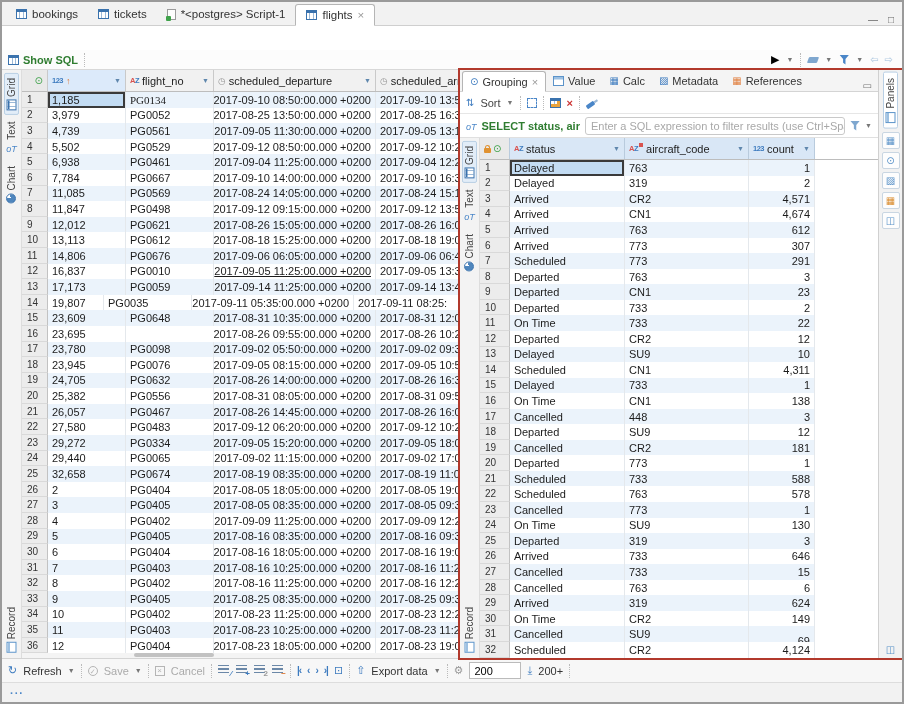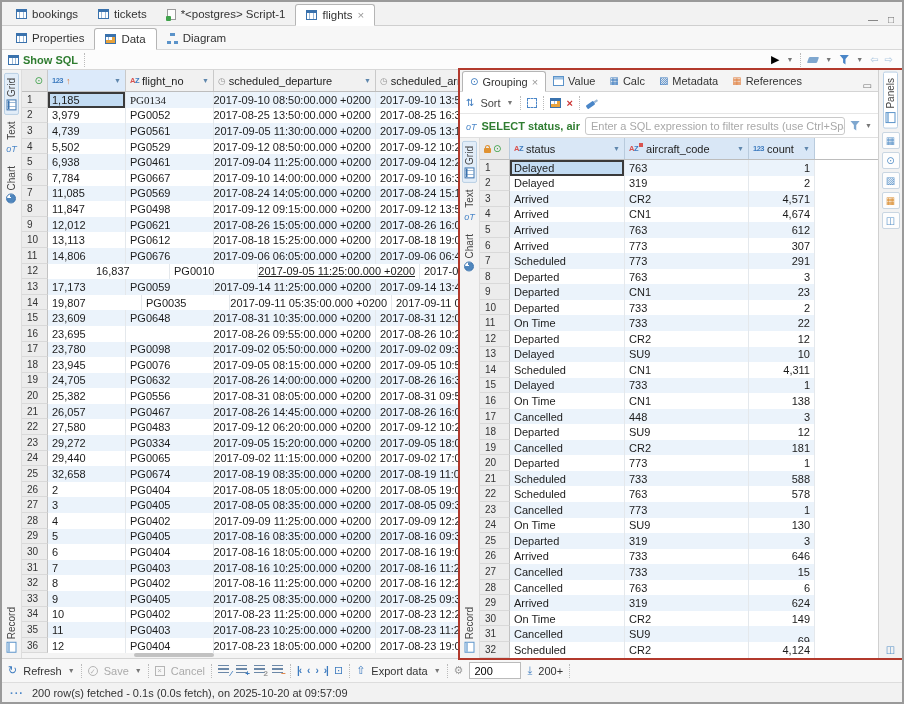--- a/index.html
+++ b/index.html
@@ -136,34 +136,20 @@
       <span class="ico ico-table"></span>
       <span>flights</span>
       <span class="gray">×</span>
     </div>
     <div class="winctl">
       <span>—</span>
       <span>□</span>
     </div>
   </div>
 
-  <div class="vtabs">
-    <div class="etab">
-      <span class="ico ico-table"></span>
-      <span>Properties</span>
-    </div>
-    <div class="etab active">
-      <span class="ico ico-table edit"></span>
-      <span>Data</span>
-    </div>
-    <div class="etab">
-      <span class="ico ico-diagram"></span>
-      <span>Diagram</span>
-    </div>
-  </div>
 
   <div class="fbar">
     <div class="showsql">
       <span class="ico ico-table"></span>
       <span>Show SQL</span>
     </div>
     <span class="sep"></span>
     <div class="fbar-right">
       <span>▶</span>
       <span class="ddsm">▼</span>
@@ -297,35 +283,35 @@
             </div>
             <div class="grow alt" style="height: 15.6px;">
               <div class="gut" style="width: 26px; height: 15.6px;">11</div>
               <div class="cell" style="width: 78px; height: 15.6px;">14,806</div>
               <div class="cell" style="width: 88px; height: 15.6px;">PG0676</div>
               <div class="cell r" style="width: 162px; height: 15.6px;">2017-09-06 06:05:00.000 +0200</div>
               <div class="cell" style="flex: 1 1 0%; border-right: none; height: 15.6px;">2017-09-06 06:45:</div>
             </div>
             <div class="grow" style="height: 15.6px;">
               <div class="gut" style="width: 26px; height: 15.6px;">12</div>
-              <div class="cell" style="width: 78px; height: 15.6px; margin-left: 44px;">16,837</div>
+              <div class="cell" style="width: 78px; height: 15.6px;">16,837</div>
               <div class="cell" style="width: 88px; height: 15.6px;">PG0010</div>
               <div class="cell r" style="width: 162px; height: 15.6px; text-decoration: underline;">2017-09-05 11:25:00.000 +0200</div>
               <div class="cell" style="flex: 1 1 0%; border-right: none; height: 15.6px;">2017-09-05 13:35:</div>
             </div>
             <div class="grow alt" style="height: 15.6px;">
               <div class="gut" style="width: 26px; height: 15.6px;">13</div>
               <div class="cell" style="width: 78px; height: 15.6px;">17,173</div>
               <div class="cell" style="width: 88px; height: 15.6px;">PG0059</div>
               <div class="cell r" style="width: 162px; height: 15.6px;">2017-09-14 11:25:00.000 +0200</div>
               <div class="cell" style="flex: 1 1 0%; border-right: none; height: 15.6px;">2017-09-14 13:45:</div>
             </div>
             <div class="grow" style="height: 15.6px;">
               <div class="gut" style="width: 26px; height: 15.6px;">14</div>
-              <div class="cell" style="width: 94px; height: 15.6px;">19,807</div>
+              <div class="cell" style="width: 56px; height: 15.6px;">19,807</div>
               <div class="cell" style="width: 88px; height: 15.6px;">PG0035</div>
               <div class="cell r" style="width: 162px; height: 15.6px;">2017-09-11 05:35:00.000 +0200</div>
               <div class="cell" style="flex: 1 1 0%; border-right: none; height: 15.6px;">2017-09-11 08:25:</div>
             </div>
             <div class="grow alt" style="height: 15.6px;">
               <div class="gut" style="width: 26px; height: 15.6px;">15</div>
               <div class="cell" style="width: 78px; height: 15.6px;">23,609</div>
               <div class="cell" style="width: 88px; height: 15.6px;">PG0648</div>
               <div class="cell r" style="width: 162px; height: 15.6px;">2017-08-31 10:35:00.000 +0200</div>
               <div class="cell" style="flex: 1 1 0%; border-right: none; height: 15.6px;">2017-08-31 12:00:</div>
@@ -874,16 +860,15 @@
     <span class="sep"></span>
     <span class="gray">⚙</span>
     <input class="fetchbox" value="200" style="">
     <span class="blue">⤓</span>
     <span>200+</span>
     <span class="sep"></span>
   </div>
 
   <div class="statusbar">
     <span class="dots3">···</span>
-    <span>200 row(s) fetched - 0.1s (0.0s fetch), on 2025-10-20 at 09:57:09</span>
   </div>
 
 </div>
 
 </body></html>

